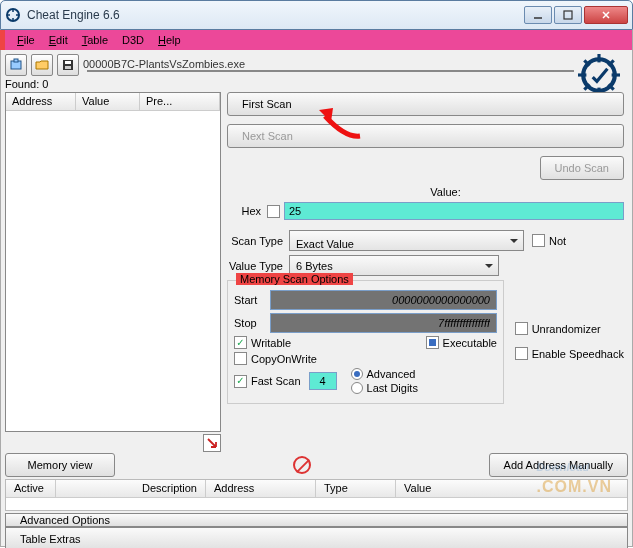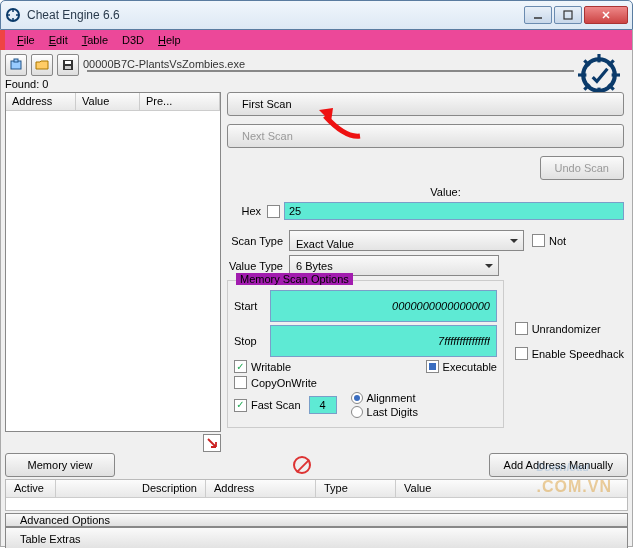--- a/index.html
+++ b/index.html
@@ -57,24 +57,24 @@
 .input-text { border: 1px solid #7a9ec9; height: 18px; padding: 7px 4px; background: #5eead4; }
 .select { border: 1px solid #888; height: 21px; background: linear-gradient(#fafafa, #e4e4e4); padding: 0 18px 0 6px; position: relative; display: flex; align-items: center; }
 .select::after { content: ""; position: absolute; right: 5px; top: 8px; border: 4px solid transparent; border-top-color: #333; }
 .checkbox { width: 13px; height: 13px; border: 1px solid #888; background: #fff; display: inline-flex; align-items: center; justify-content: center; margin-right: 4px; vertical-align: middle; }
 .checkbox.checked::after { content: "✓"; color: #2a5; font-size: 10px; line-height: 1; }
 .checkbox.blue-sq::after { content: ""; width: 7px; height: 7px; background: #3a6dc0; display: block; }
 .radio { width: 12px; height: 12px; border: 1px solid #888; border-radius: 50%; background: #fff; display: inline-flex; align-items: center; justify-content: center; margin-right: 4px; vertical-align: middle; }
 .radio.checked::after { content: ""; width: 6px; height: 6px; background: #3a6dc0; border-radius: 50%; }
 
 .mem-group { border: 1px solid #ccc; margin: 4px 20px 4px 0; padding: 6px; position: relative; }
-.mem-group .grp-title { position: absolute; top: -8px; left: 8px; background: #a21caf; padding: 0 4px; }
+.mem-group .grp-title { position: absolute; top: -8px; left: 8px; background: #ef4444; padding: 0 4px; }
 .mem-row { display: flex; align-items: center; margin: 3px 0; }
 .mem-row .mlbl { width: 36px; }
-.mem-input { flex: 1; border: 1px solid #7a9ec9; height: 32px; text-align: right; padding: 0 6px; background: #5eead4; font-style: italic; }
+.mem-input { flex: 1; border: 1px solid #7a9ec9; height: 20px; text-align: right; padding: 0 6px; background: #737373; font-style: italic; }
 
 .right-checks { position: absolute; right: 4px; top: 230px; display: flex; flex-direction: column; gap: 12px; }
 .inline-chk { display: flex; align-items: center; }
 
 .bottom-bar { display: flex; align-items: center; margin-top: 1px; gap: 14px; justify-content: center; }
 .bottom-bar .spacer { flex: 1; display:flex; justify-content:center;}
 .no-icon { width: 18px; height: 18px; border: 2px solid #d33; border-radius: 50%; position: relative; }
 .no-icon::after { content: ""; position: absolute; width: 18px; height: 2px; background: #d33; transform: rotate(-45deg); top: 7px; left: -1px; }
 
 .table-area { margin-top: 2px; border: 1px solid #bbb; background: #fff; height: 32px; }
@@ -259,21 +259,21 @@
         </div>
         <div class="mem-row" style="gap:8px;">
           <span class="inline-chk">
               <span class="checkbox checked"></span>
               <span>Fast Scan</span>
             </span>
           <input class="input-text" style="width: 28px; text-align: center;" value="4">
           <div style="display:flex;flex-direction:column;gap:2px;margin-left:6px;">
             <span class="inline-chk">
                 <span class="radio checked"></span>
-                <span>Alignment</span>
+                <span>Advanced</span>
               </span>
             <span class="inline-chk">
                 <span class="radio"></span>
                 <span>Last Digits</span>
               </span>
           </div>
         </div>
       </div>
 
       <div class="right-checks">

